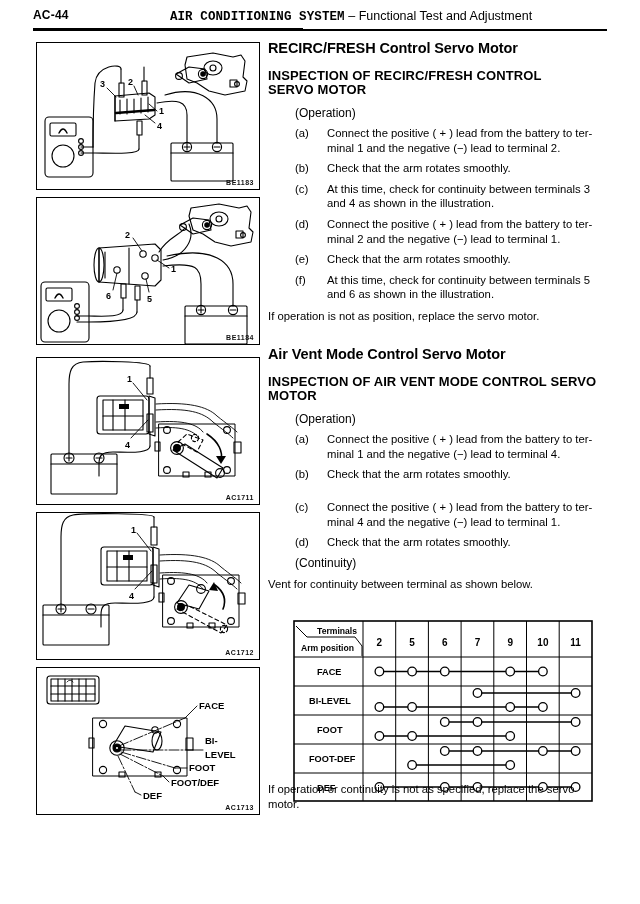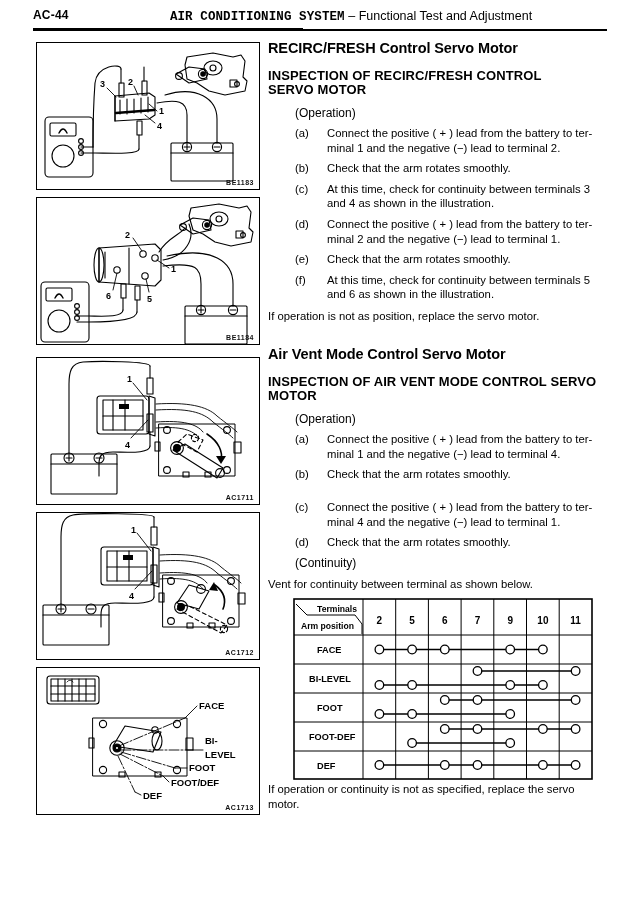--- a/index.html
+++ b/index.html
@@ -131,21 +131,21 @@
   .flow {
     font-size: 11.3px;
     line-height: 14.6px;
     margin: 7px 0 0 0;
   }
 
   
   .tbl-wrap {
     position: absolute;
     left: 293px;
-    top: 598px;
+    top: 620px;
     width: 300px;
     height: 182px;
   }
   .tbl-wrap svg { display: block; }
   .t-label {
     font-family: "Liberation Sans", sans-serif;
     font-size: 9.2px;
     font-weight: bold;
   }
   .t-num {

